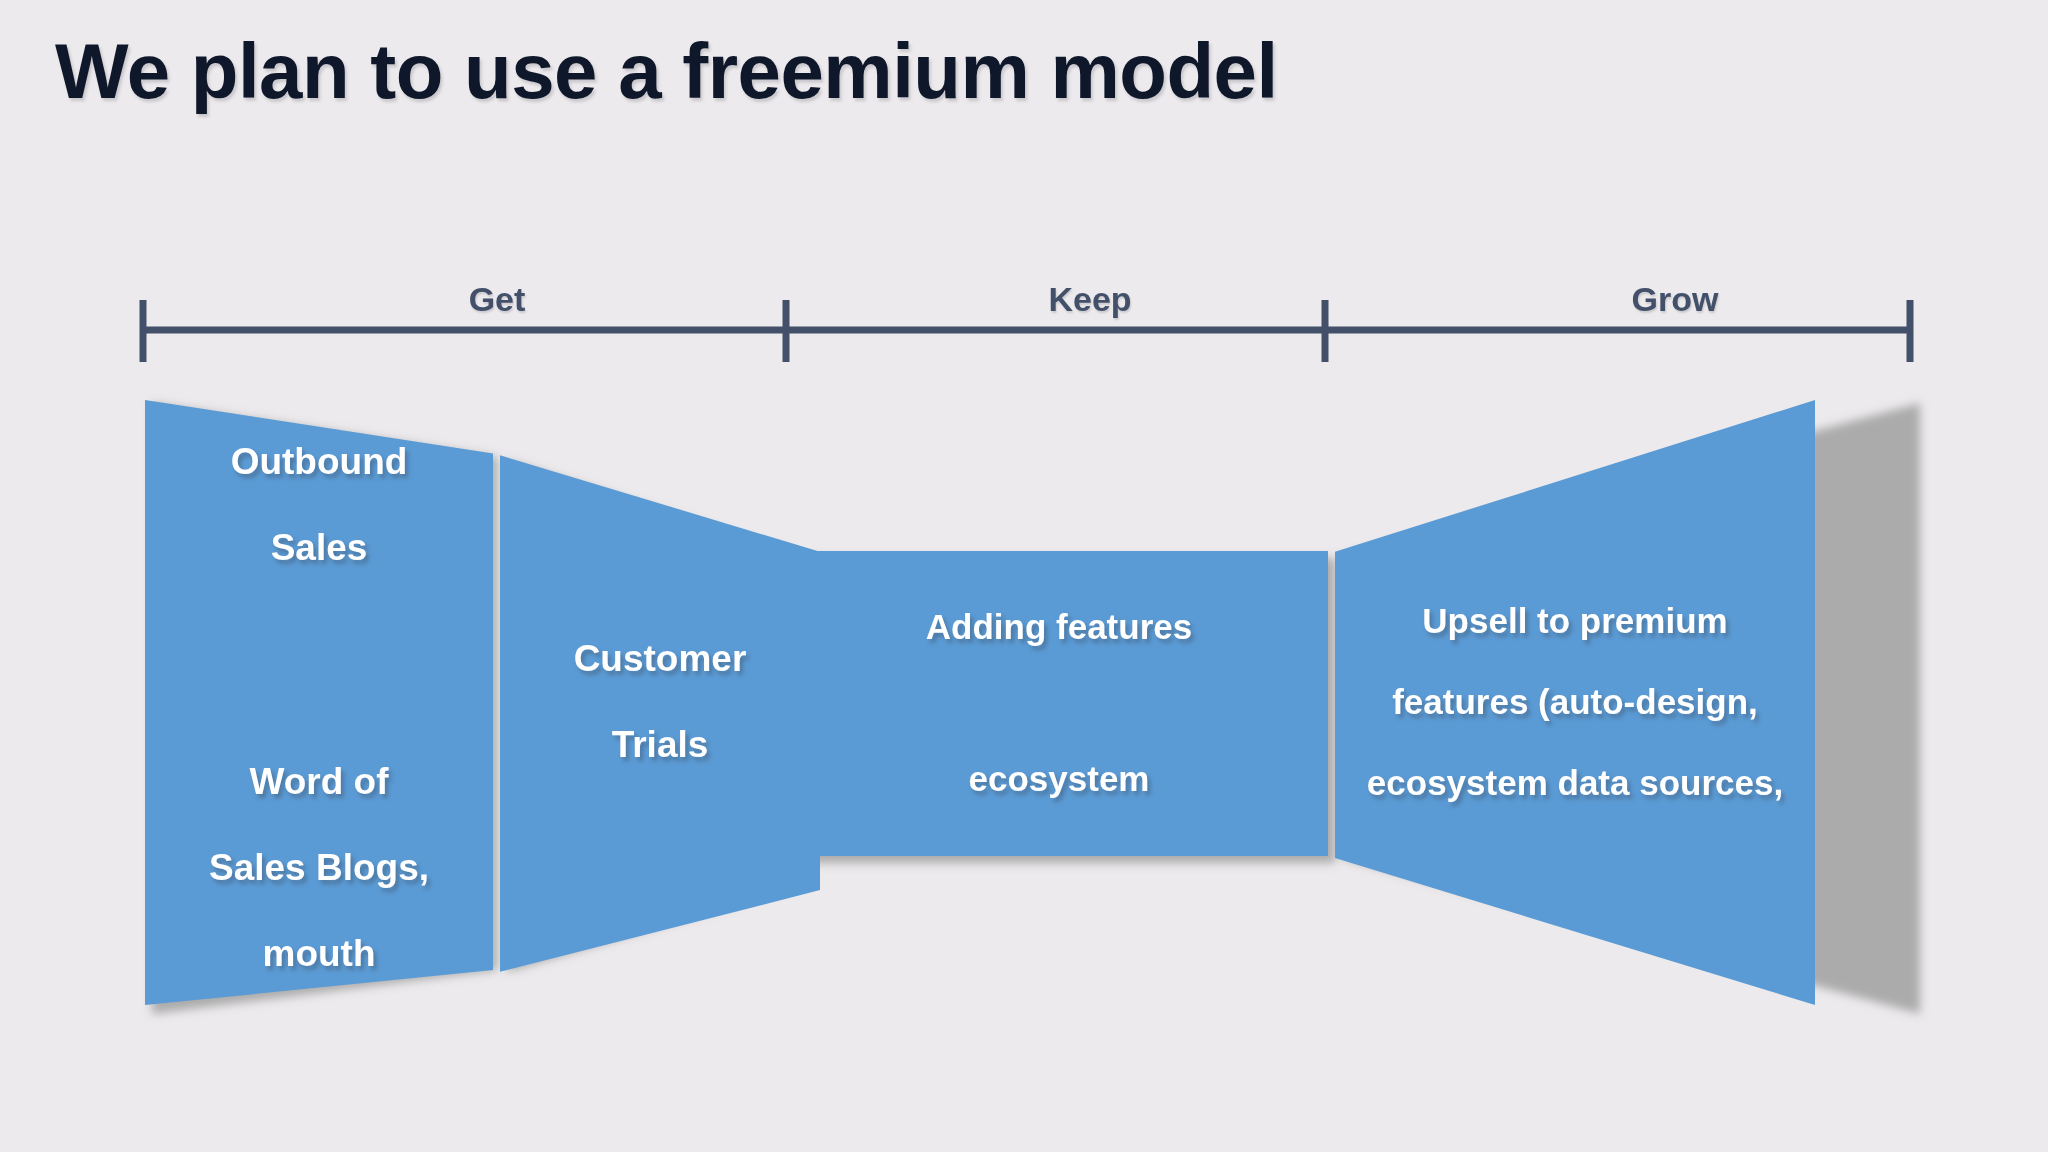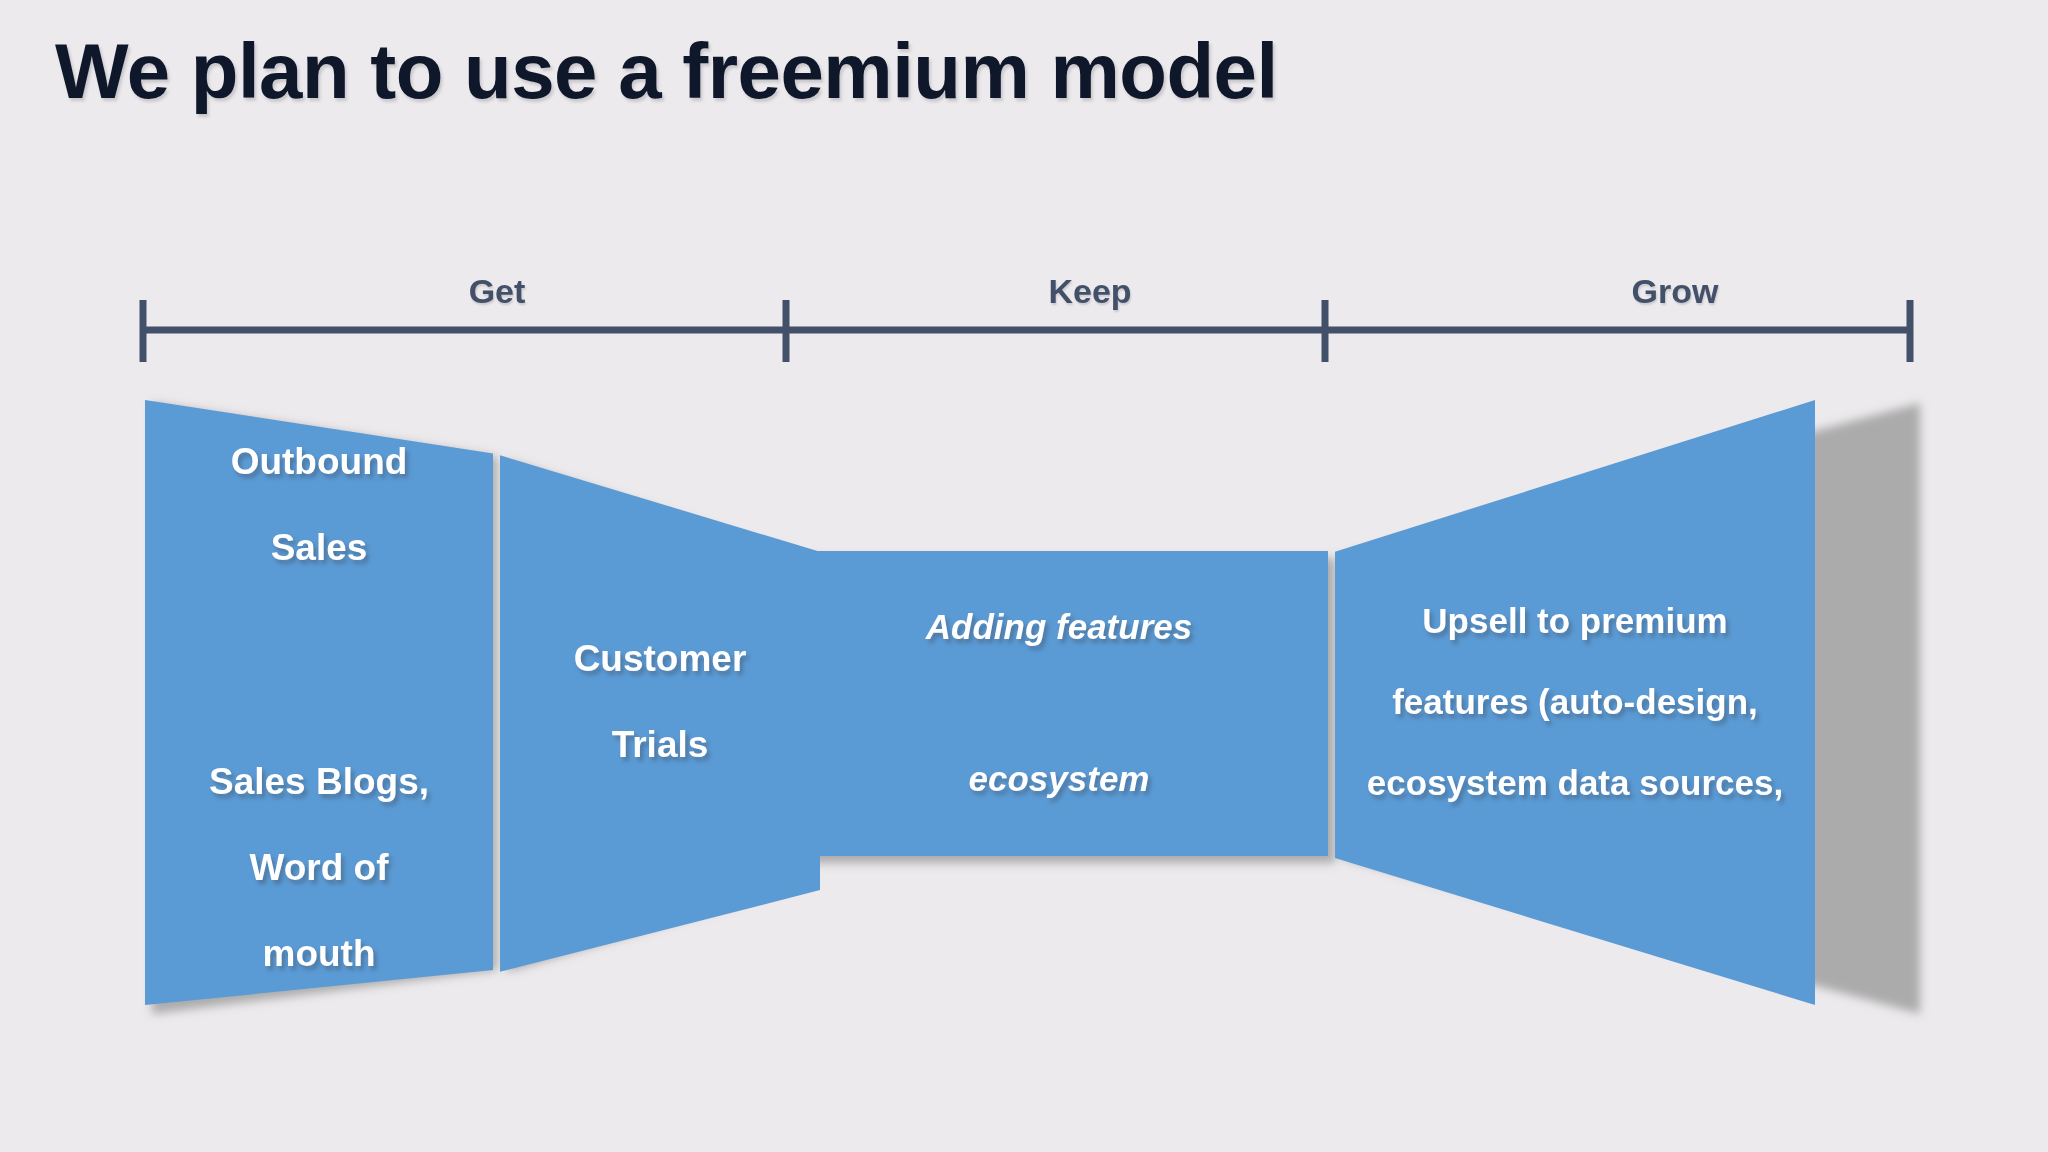--- a/index.html
+++ b/index.html
@@ -40,21 +40,21 @@
   #phase-band {
     position: absolute;
     left: 0;
     top: 0;
     width: 2048px;
     height: 400px;
     pointer-events: none;
   }
   .phase-label {
     position: absolute;
-    top: 272px;
+    top: 280px;
     font-size: 34px;
     font-weight: bold;
     color: #43506A;
     text-align: center;
     transform: translateX(-50%);
     white-space: nowrap;
     text-shadow: 1px 2px 2px rgba(120,120,130,0.28);
   }
 
   
@@ -104,21 +104,21 @@
   }
   #panel-2 .panel-text { font-size: 37px; }
 
   
   #panel-3 {
     left: 790px;
     top: 551px;
     width: 538px;
     height: 305px;
   }
-  #panel-3 .panel-text { font-size: 35px; font-style: italic; }
+  #panel-3 .panel-text { font-size: 35px; }
 
   
   #panel-4 {
     left: 1335px;
     top: 395px;
     width: 480px;
     height: 615px;
     clip-path: polygon(0% 25.5%, 100% 0.8%, 100% 99.2%, 0% 75.3%);
   }
   #panel-4 .panel-text { font-size: 35px; }
@@ -164,22 +164,22 @@
         <polygon points="1342,557 1920,403 1920,1014 1342,858"></polygon>
       </g>
     </svg>
 
     <div class="panel" id="panel-1">
       <div class="panel-text">
         <span class="panel-line">Outbound</span>
         <span class="panel-line">Sales</span>
         <span class="panel-gap"></span>
         <span class="panel-gap"></span>
+        <span class="panel-line">Word of</span>
         <span class="panel-line">Sales Blogs,</span>
-        <span class="panel-line">Word of</span>
         <span class="panel-line">mouth</span>
       </div>
     </div>
 
     <div class="panel" id="panel-2">
       <div class="panel-text">
         <span class="panel-line">Customer</span>
         <span class="panel-line">Trials</span>
       </div>
     </div>

